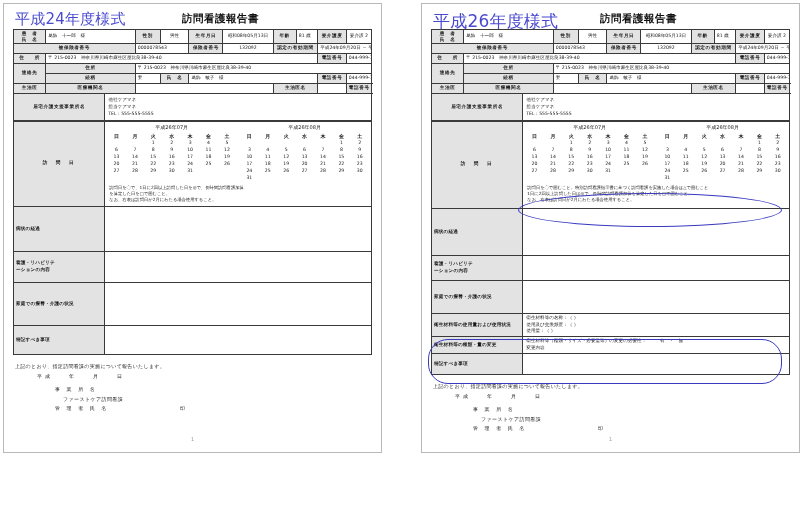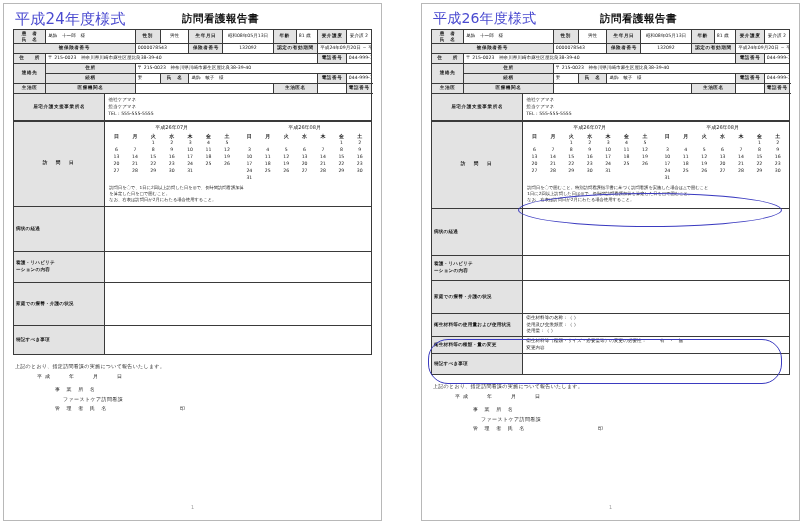--- a/index.html
+++ b/index.html
@@ -6,21 +6,21 @@
   body{
     width:805px;height:524px;
     background:#ffffff;
     font-family:"DejaVu Sans","Liberation Sans",sans-serif;
     overflow:hidden;
   }
   .stage{position:relative;width:805px;height:524px;}
 
   .page{
     position:absolute;top:3px;
-    width:379px;height:518px;
+    width:379px;height:450px;
     background:#fff;
     border:1px solid #b8b8b8;
     box-sizing:border-box;
     overflow:hidden;
   }
   .page.left{left:3px;}
   .page.right{left:421px;}
 
   .page-inner{position:relative;padding:6px 9px 0 9px;height:100%;box-sizing:border-box;}
 
@@ -30,21 +30,21 @@
     position:absolute;left:2px;top:0;
     color:#4a4ad0;font-size:15px;letter-spacing:.2px;
     white-space:nowrap;
   }
   .doc-title{
     position:absolute;left:0;right:0;top:2px;
     text-align:center;font-size:10.5px;font-weight:bold;color:#111;
     letter-spacing:.5px;
     padding-left:56px;
   }
-  .page.right .form-year{font-size:14px;}
+  .page.right .form-year{font-size:17px;}
 
   
   table.frm{
     border-collapse:collapse;width:100%;
     table-layout:fixed;
     font-size:4.6px;color:#1a1a1a;
     line-height:1.5;
   }
   table.frm td{
     border:0.6px solid #3a3a3a;

